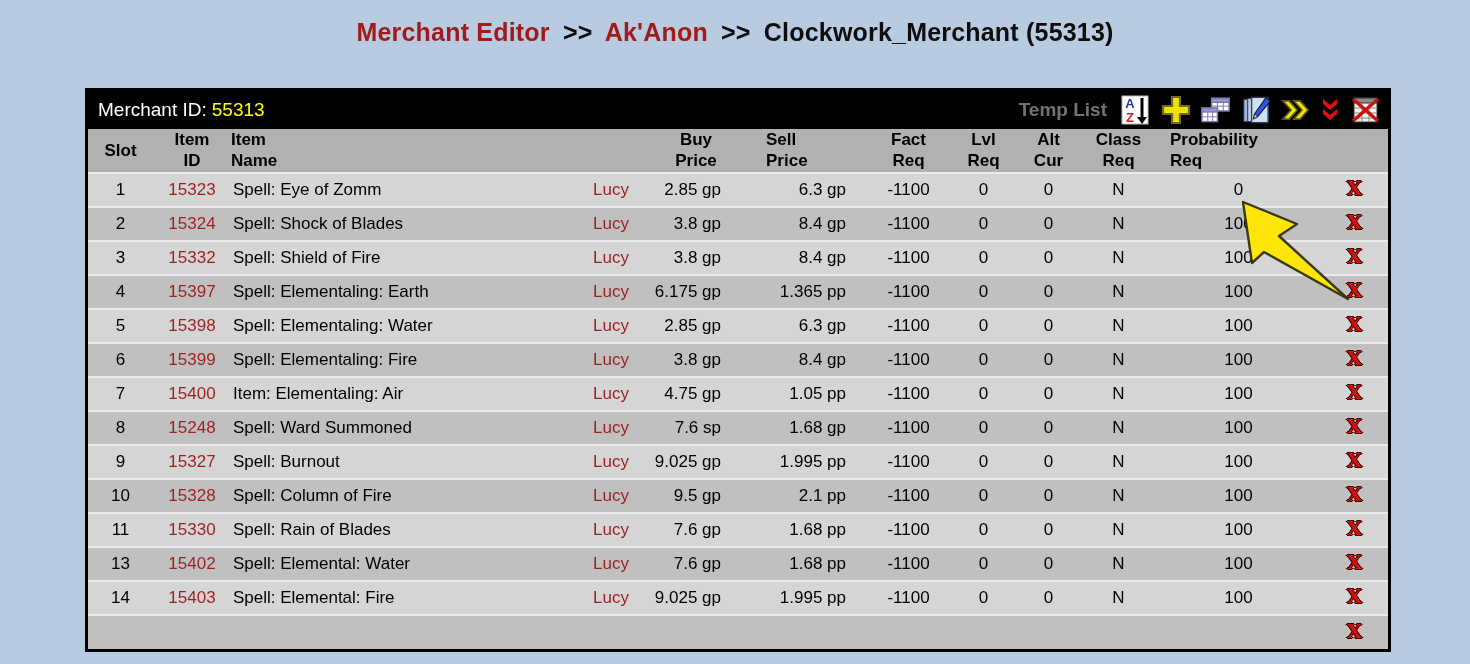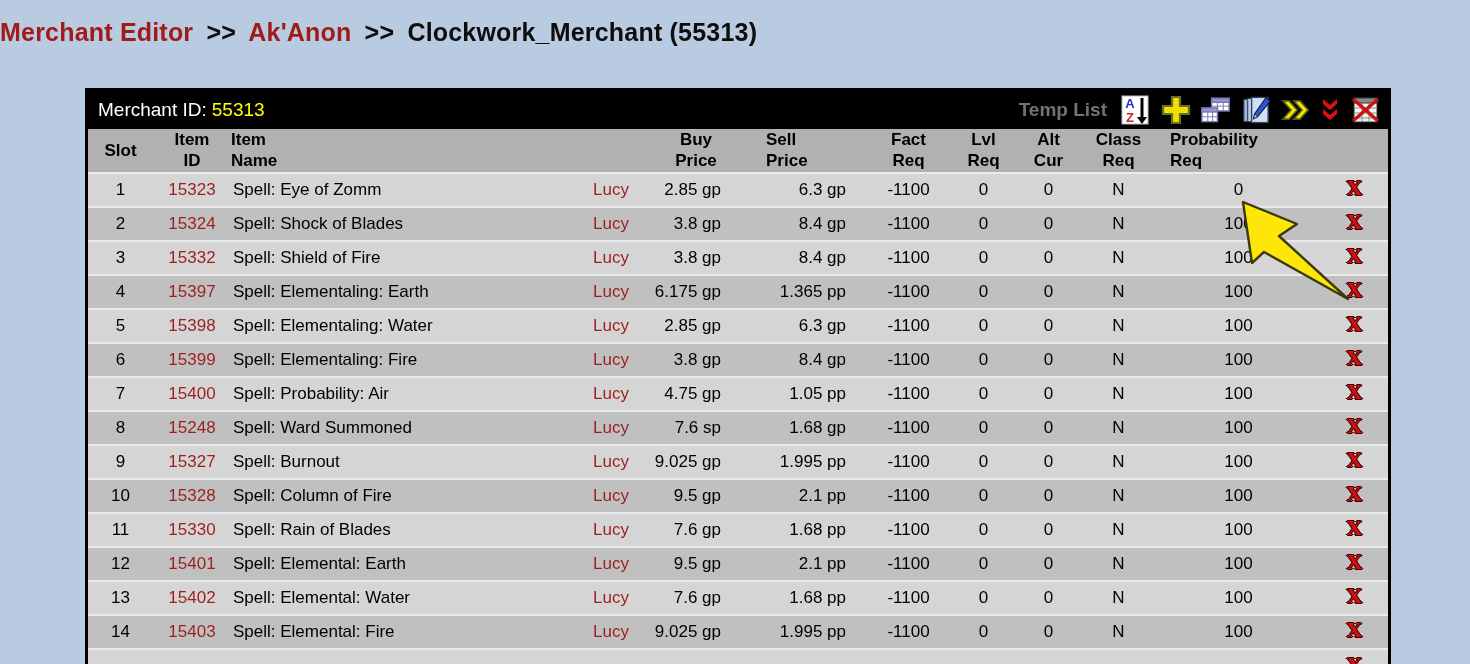--- a/index.html
+++ b/index.html
@@ -5,20 +5,21 @@
   * { margin:0; padding:0; box-sizing:border-box; }
   html,body { width:1470px; height:664px; overflow:hidden; }
   body {
     background:#b9cbe0;
     font-family:"Liberation Sans", sans-serif;
     color:#000;
     position:relative;
   }
   
   .page-title {
+    text-align:center;
     padding-top:18px;
     font-size:25px;
     font-weight:bold;
     letter-spacing:0.2px;
   }
   .page-title .crumb-red { color:#a11b1b; }
   .page-title .crumb-black { color:#0d0d0d; }
   .page-title .sep { color:#0d0d0d; padding:0 6px; }
 
   
@@ -308,21 +309,21 @@
           <td class="center">-1100</td>
           <td class="center">0</td>
           <td class="center">0</td>
           <td class="center">N</td>
           <td class="center">100</td>
           <td class="center"><span class="x-del">X</span></td>
         </tr>
         <tr>
           <td class="center">7</td>
           <td class="center"><a class="rlink">15400</a></td>
-          <td class="c-name">Spell: Probability: Air</td>
+          <td class="c-name">Item: Elementaling: Air</td>
           <td class="c-lucy"><a class="rlink">Lucy</a></td>
           <td class="right c-buy">4.75 gp</td>
           <td class="right c-sell">1.05 pp</td>
           <td class="center">-1100</td>
           <td class="center">0</td>
           <td class="center">0</td>
           <td class="center">N</td>
           <td class="center">100</td>
           <td class="center"><span class="x-del">X</span></td>
         </tr>
@@ -376,34 +377,20 @@
           <td class="right c-buy">7.6 gp</td>
           <td class="right c-sell">1.68 pp</td>
           <td class="center">-1100</td>
           <td class="center">0</td>
           <td class="center">0</td>
           <td class="center">N</td>
           <td class="center">100</td>
           <td class="center"><span class="x-del">X</span></td>
         </tr>
         <tr>
-          <td class="center">12</td>
-          <td class="center"><a class="rlink">15401</a></td>
-          <td class="c-name">Spell: Elemental: Earth</td>
-          <td class="c-lucy"><a class="rlink">Lucy</a></td>
-          <td class="right c-buy">9.5 gp</td>
-          <td class="right c-sell">2.1 pp</td>
-          <td class="center">-1100</td>
-          <td class="center">0</td>
-          <td class="center">0</td>
-          <td class="center">N</td>
-          <td class="center">100</td>
-          <td class="center"><span class="x-del">X</span></td>
-        </tr>
-        <tr>
           <td class="center">13</td>
           <td class="center"><a class="rlink">15402</a></td>
           <td class="c-name">Spell: Elemental: Water</td>
           <td class="c-lucy"><a class="rlink">Lucy</a></td>
           <td class="right c-buy">7.6 gp</td>
           <td class="right c-sell">1.68 pp</td>
           <td class="center">-1100</td>
           <td class="center">0</td>
           <td class="center">0</td>
           <td class="center">N</td>

